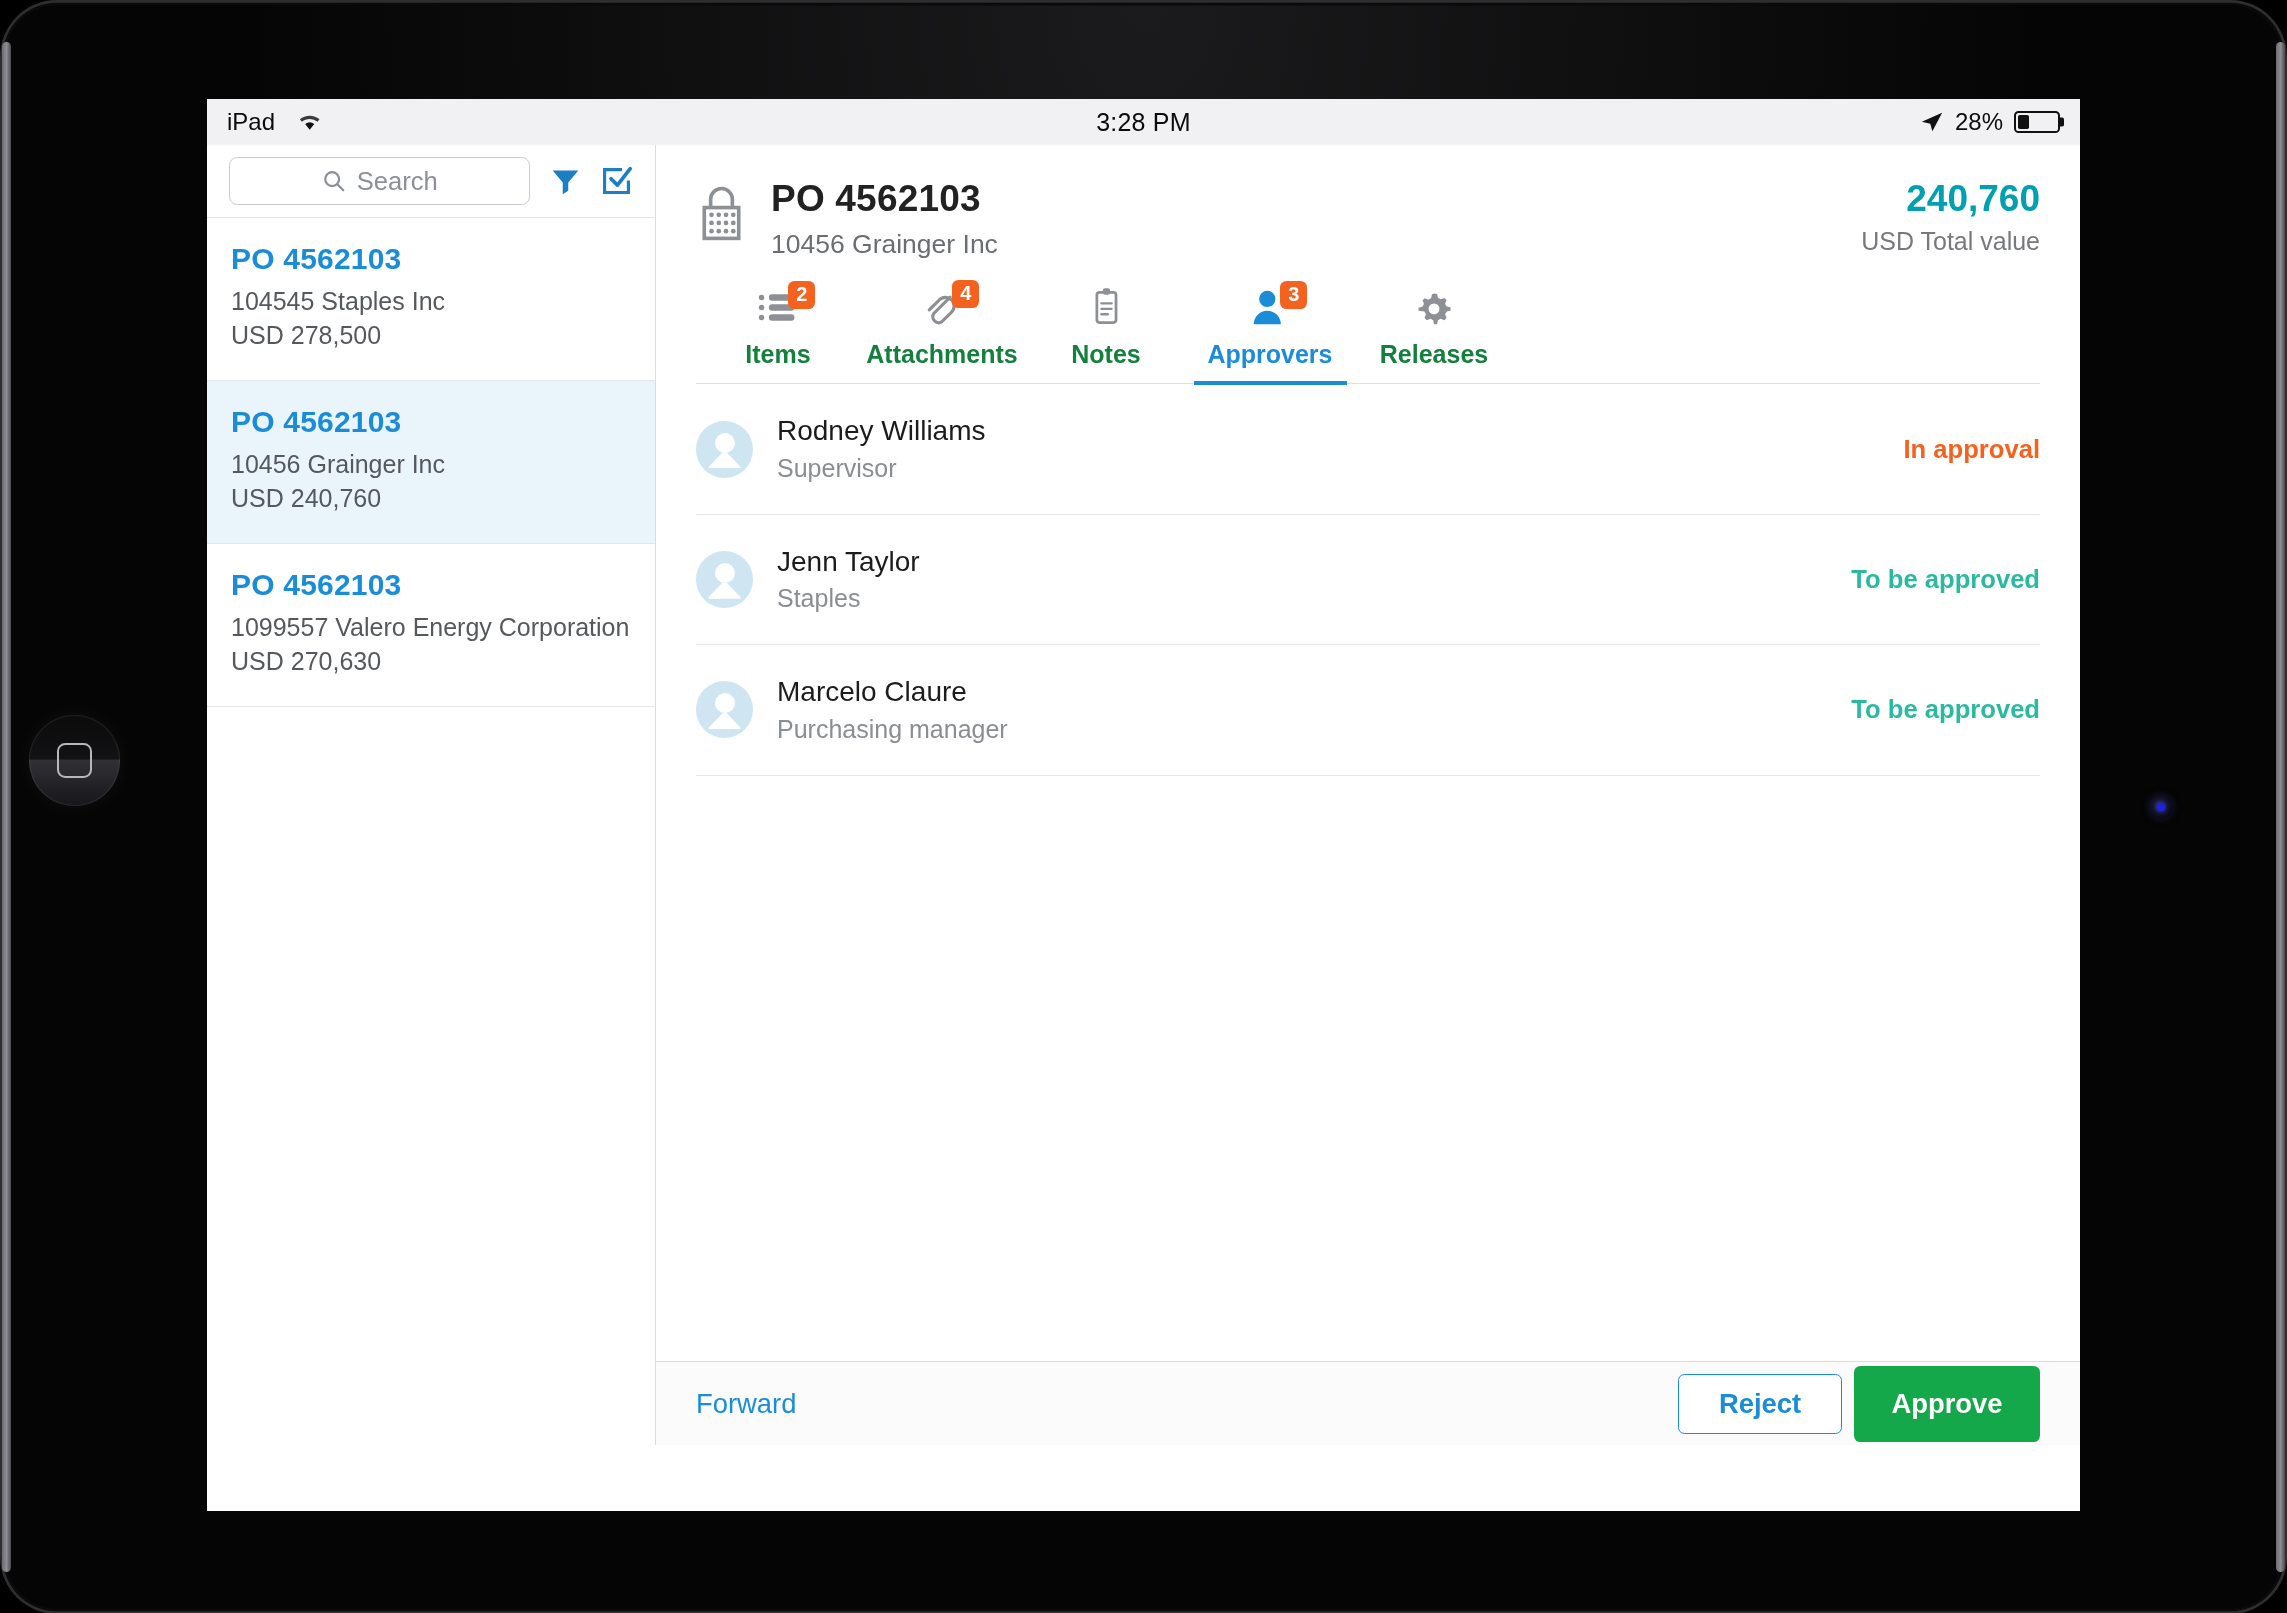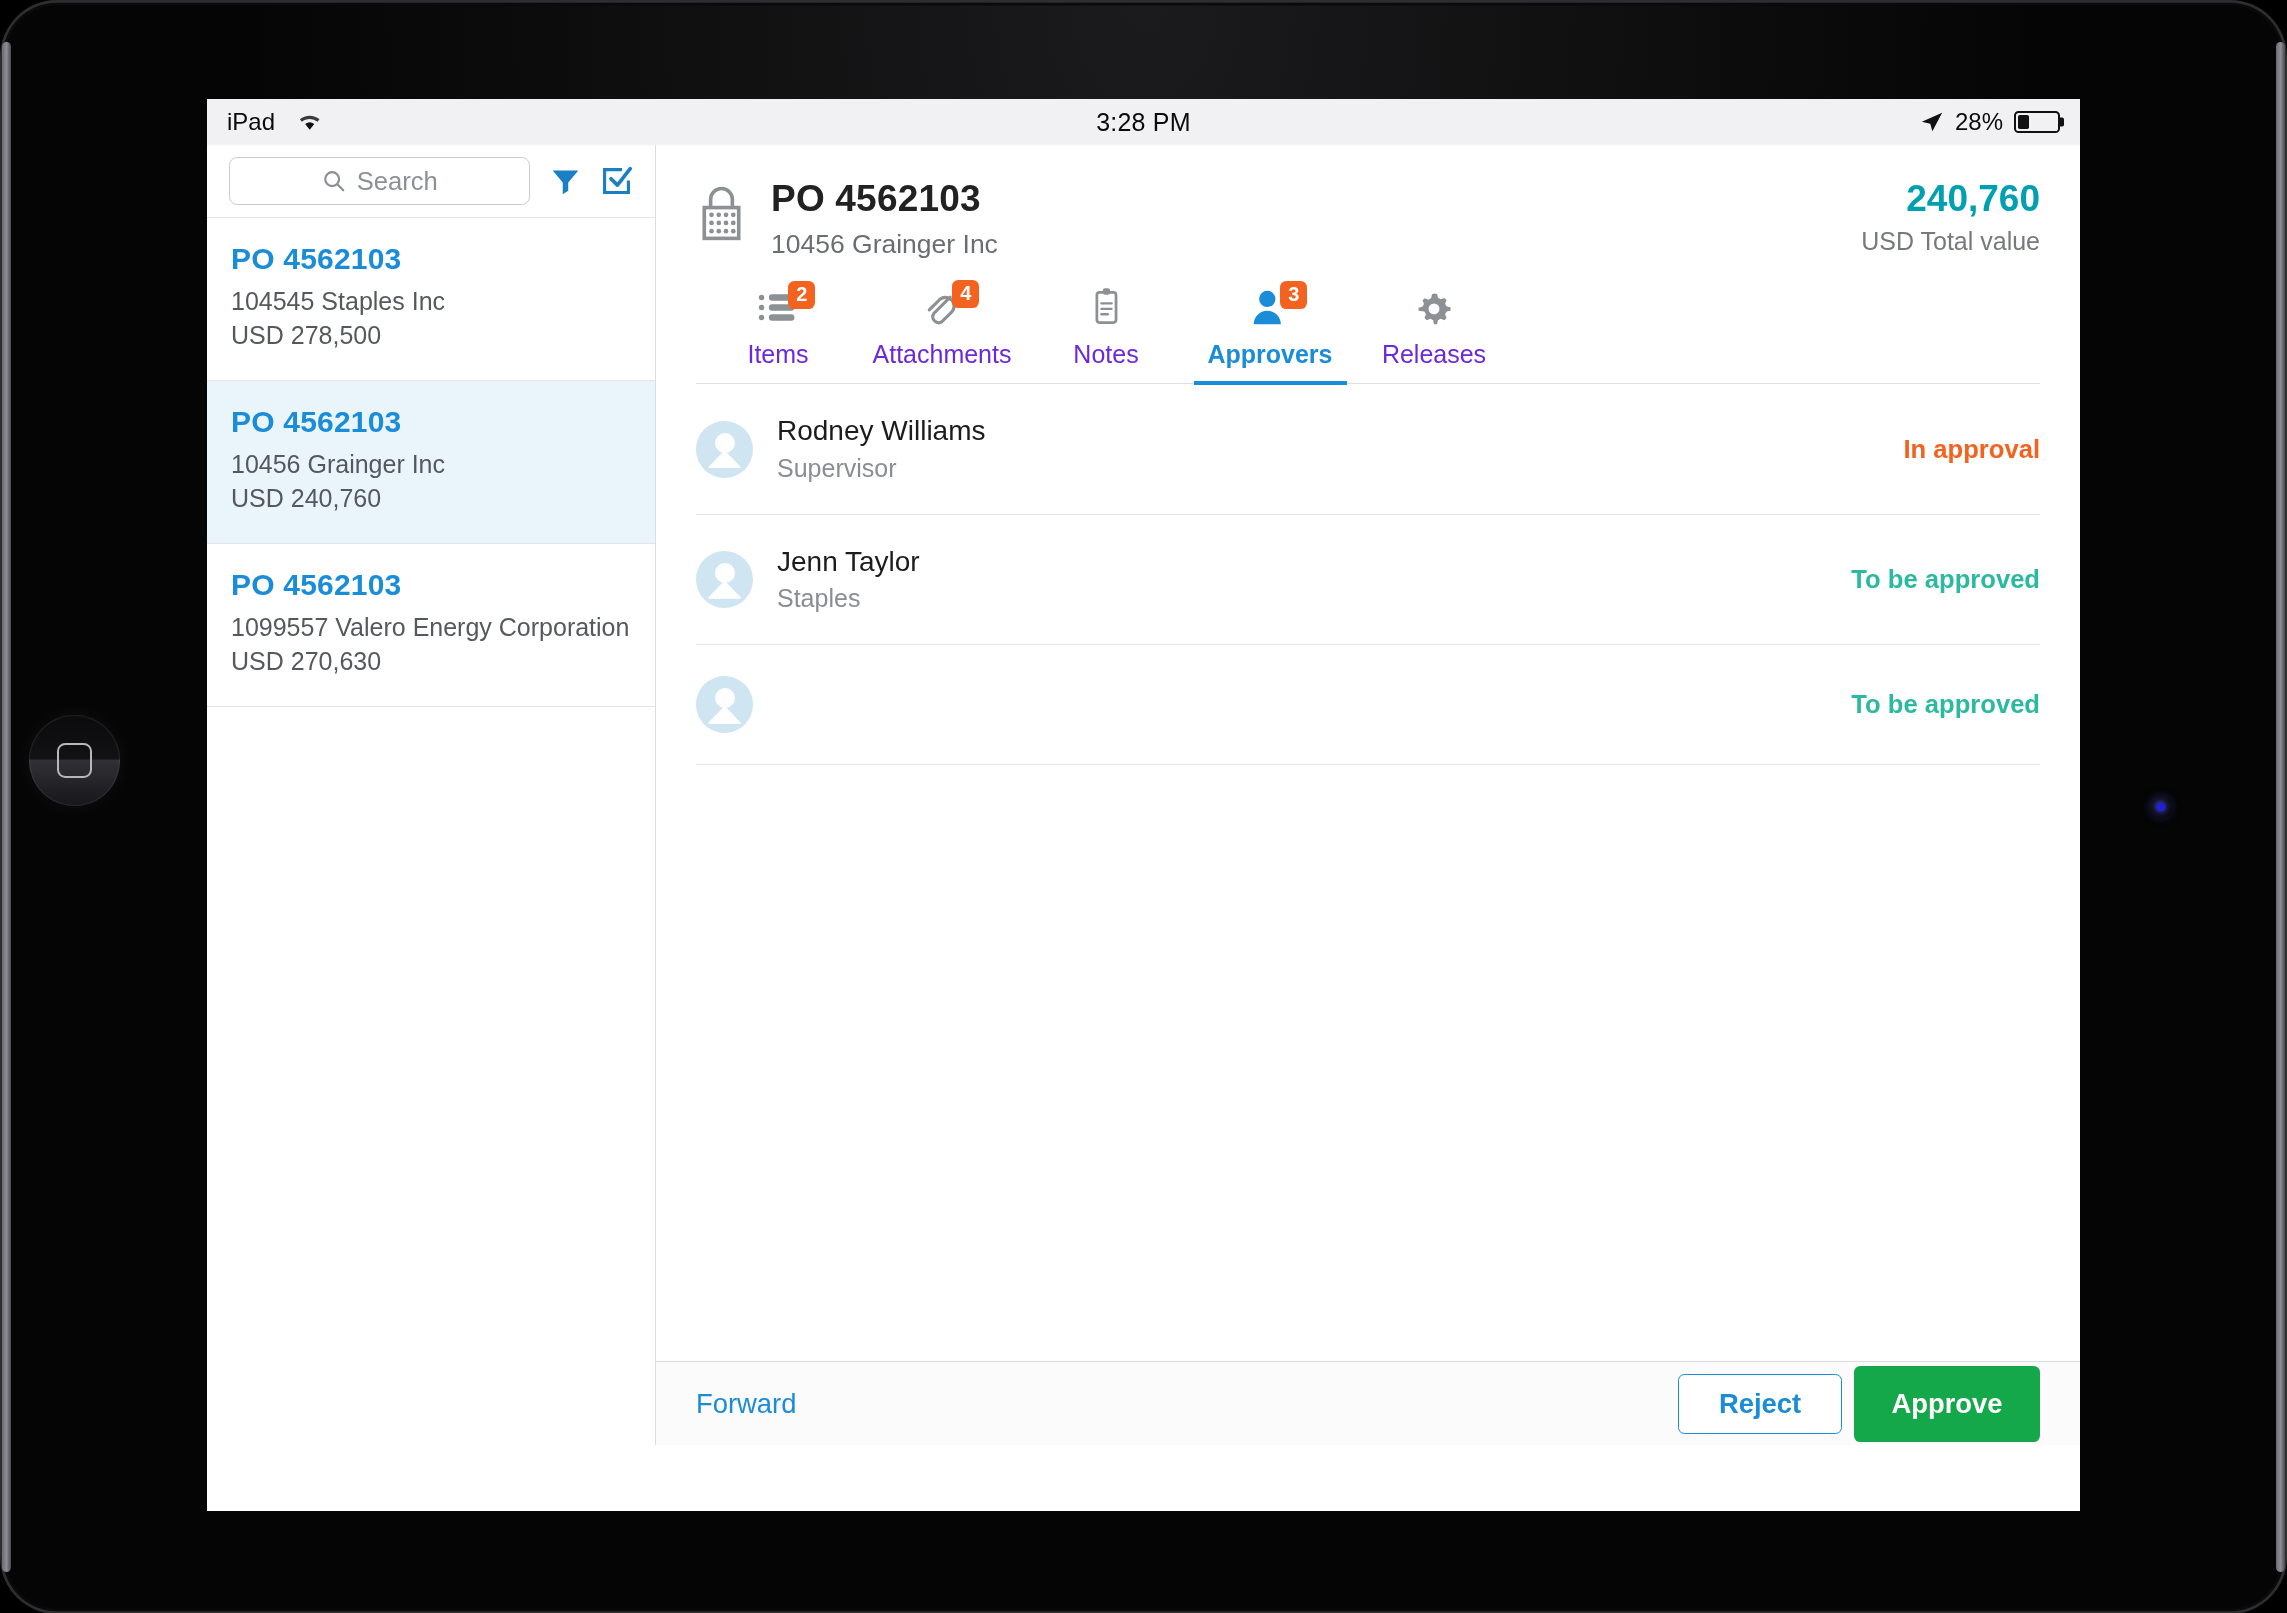--- a/index.html
+++ b/index.html
@@ -143,21 +143,21 @@
   
   #tabs {
     display:flex; align-items:flex-end; gap:0;
     margin:25.6px 40px 0 40px;
     border-bottom:0.9px solid #dcdfe3;
   }
   .tab {
     width:164px; padding-bottom:14.6px; text-align:center; cursor:pointer; position:relative;
   }
   .tab .tab-icon-wrap { position:relative; display:inline-block; height:42px; }
-  .tab .tab-label { display:block; font-size:25px; color:#6d28d9; margin-top:9.1px; }
+  .tab .tab-label { display:block; font-size:25px; color:#15803d; margin-top:9.1px;font-weight:bold; }
   .tab.active .tab-label { color:#1a8cd8; font-weight:700; }
   .tab .underline { display:none; }
   .tab.active .underline {
     display:block; position:absolute; left:5.5px; right:5.5px; bottom:-1.8px; height:4.6px; background:#1a8cd8;
   }
   .badge {
     position:absolute; top:-7.3px; left:31px;
     min-width:27.4px; height:27.4px; padding:0 5.5px;
     background:#f4621f; color:#fff; border-radius:6.4px;
     font-size:20px; font-weight:700; line-height:27.4px; text-align:center;
@@ -406,20 +406,24 @@
               <div class="ap-role">Staples</div>
             </div>
             <div class="ap-status" style="color:#2bb9a0">To be approved</div>
           </div>
 
           <div class="approver-row">
             <div class="avatar">
               <div class="head"></div>
               <div class="body"></div>
             </div>
+            <div>
+              <div class="ap-name">Marcelo Claure</div>
+              <div class="ap-role">Purchasing manager</div>
+            </div>
             <div class="ap-status" style="color:#2bb9a0">To be approved</div>
           </div>
         </div>
 
         <div id="detail-filler"></div>
 
         <div id="footer">
           <div id="forward-link">Forward</div>
           <div class="btn" id="reject-button">Reject</div>
           <div class="btn" id="approve-button">Approve</div>

